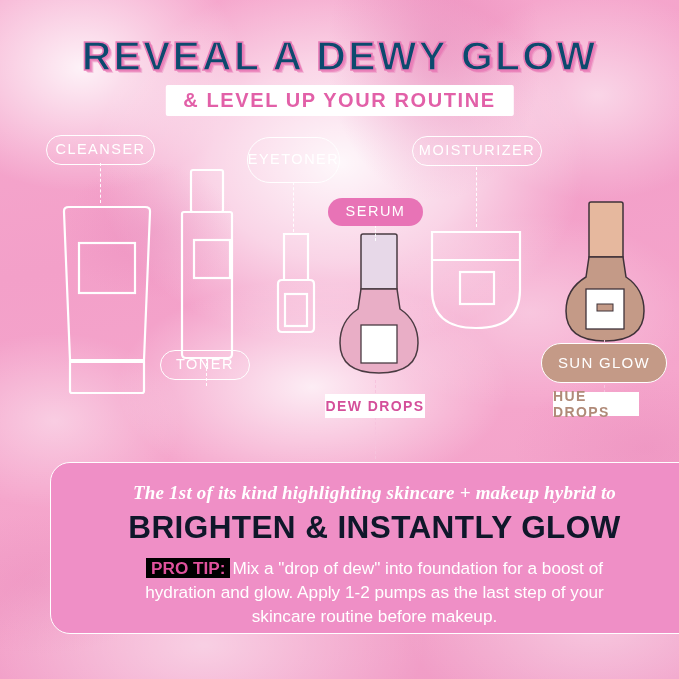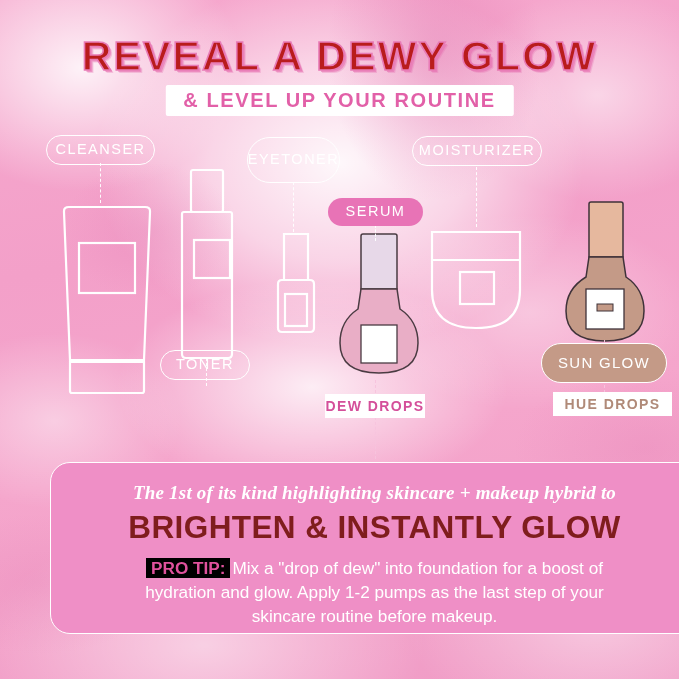--- a/index.html
+++ b/index.html
@@ -46,21 +46,21 @@
     position: absolute;
     top: 36px;
     left: 0;
     width: 679px;
     text-align: center;
   }
   .headline {
     font-size: 41px;
     font-weight: 700;
     letter-spacing: 2.2px;
-    color: #b91c1c;
+    color: #0c4a6e;
     line-height: 1;
     -webkit-text-stroke: 1.6px #e87bb6;
     text-shadow:
       2px 2px 0 rgba(230,110,175,0.55),
       3px 3px 0 rgba(230,110,175,0.30);
   }
   .subhead-bar {
     position: absolute;
     top: 85px;
     left: 50%;
@@ -147,21 +147,21 @@
     font-weight: 700;
     font-size: 19px;
     color: #ffffff;
     letter-spacing: 0.2px;
     line-height: 1;
   }
   .panel-headline {
     margin-top: 10px;
     font-size: 31.5px;
     font-weight: 700;
-    color: #7f1d1d;
+    color: #0f172a;
     letter-spacing: 0.4px;
     line-height: 1;
   }
   .panel-body {
     margin-top: 12px;
     width: 520px;
     text-align: center;
     font-size: 17.2px;
     color: #ffffff;
     line-height: 1.42;
@@ -271,21 +271,21 @@
   </div>
 
   <div class="pill" id="sunglow-pill" style="left:541px; top:343px; width:126px; height:40px; background:#c49a87; color:#ffffff; font-size:15px; letter-spacing:1.3px; border:1.7px solid #ffffff;">
     <span>SUN GLOW</span>
   </div>
 
   <div class="flag" style="left:325px; top:394px; width:100px; height:24px; font-size:14px; color:#d44f9a;">
     <span>DEW DROPS</span>
   </div>
 
-  <div class="flag" style="left:553px; top:392px; width:119px; height:24px; font-size:14px; color:#b08a78;">
+  <div class="flag" style="left:553px; top:392px; width:86px; height:24px; font-size:14px; color:#b08a78;">
     <span>HUE DROPS</span>
   </div>
 
   <div class="panel">
     <div class="panel-tagline">The 1st of its kind highlighting skincare + makeup hybrid to</div>
     <div class="panel-headline">BRIGHTEN &amp; INSTANTLY GLOW</div>
     <div class="panel-body">
       <span class="protip">PRO TIP:</span><span>Mix a "drop of dew" into foundation for a boost of hydration and glow. Apply 1-2 pumps as the last step of your skincare routine before makeup.</span>
     </div>
   </div>

